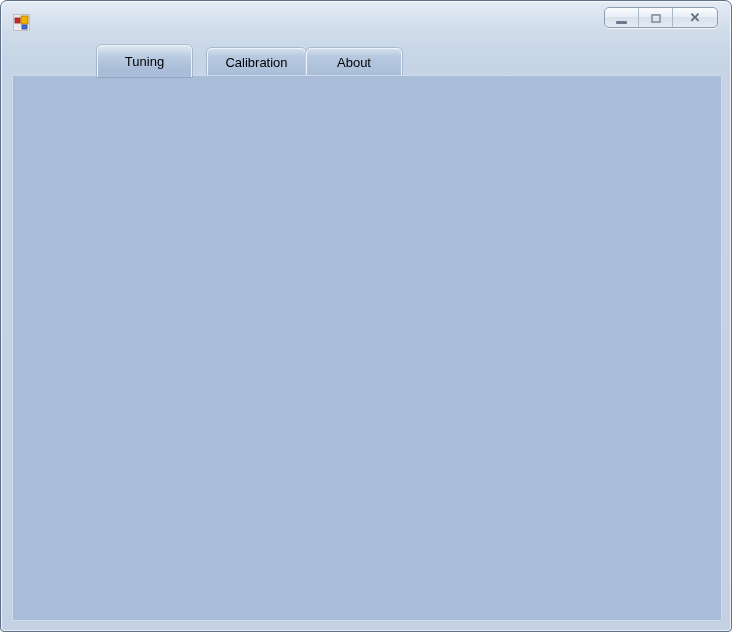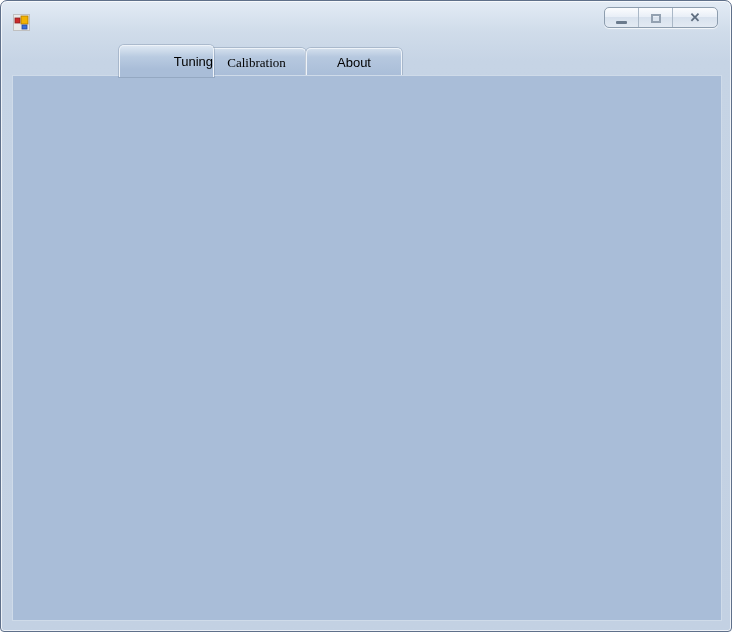--- a/index.html
+++ b/index.html
@@ -96,24 +96,24 @@
       </div>
       <div class="cap-btn">
         <span class="max-glyph"></span>
       </div>
       <div class="cap-btn">
         <span class="close-glyph">✕</span>
       </div>
     </div>
   </div>
 
-  <div class="tab active" style="left:118px;width:95px;justify-content:flex-end;">
+  <div class="tab active" style="left:96px;width:95px;">
     <span>Tuning</span>
   </div>
-  <div class="tab" style="left:206px;width:99px;font-family:Liberation Serif, serif;">
+  <div class="tab" style="left:206px;width:99px;">
     <span>Calibration</span>
   </div>
   <div class="tab" style="left:305px;width:96px;">
     <span>About</span>
   </div>
 
   <div class="page"></div>
 
   <div class="page-title" style="top:94px;">Electrical Tunable Laser Source</div>
 

